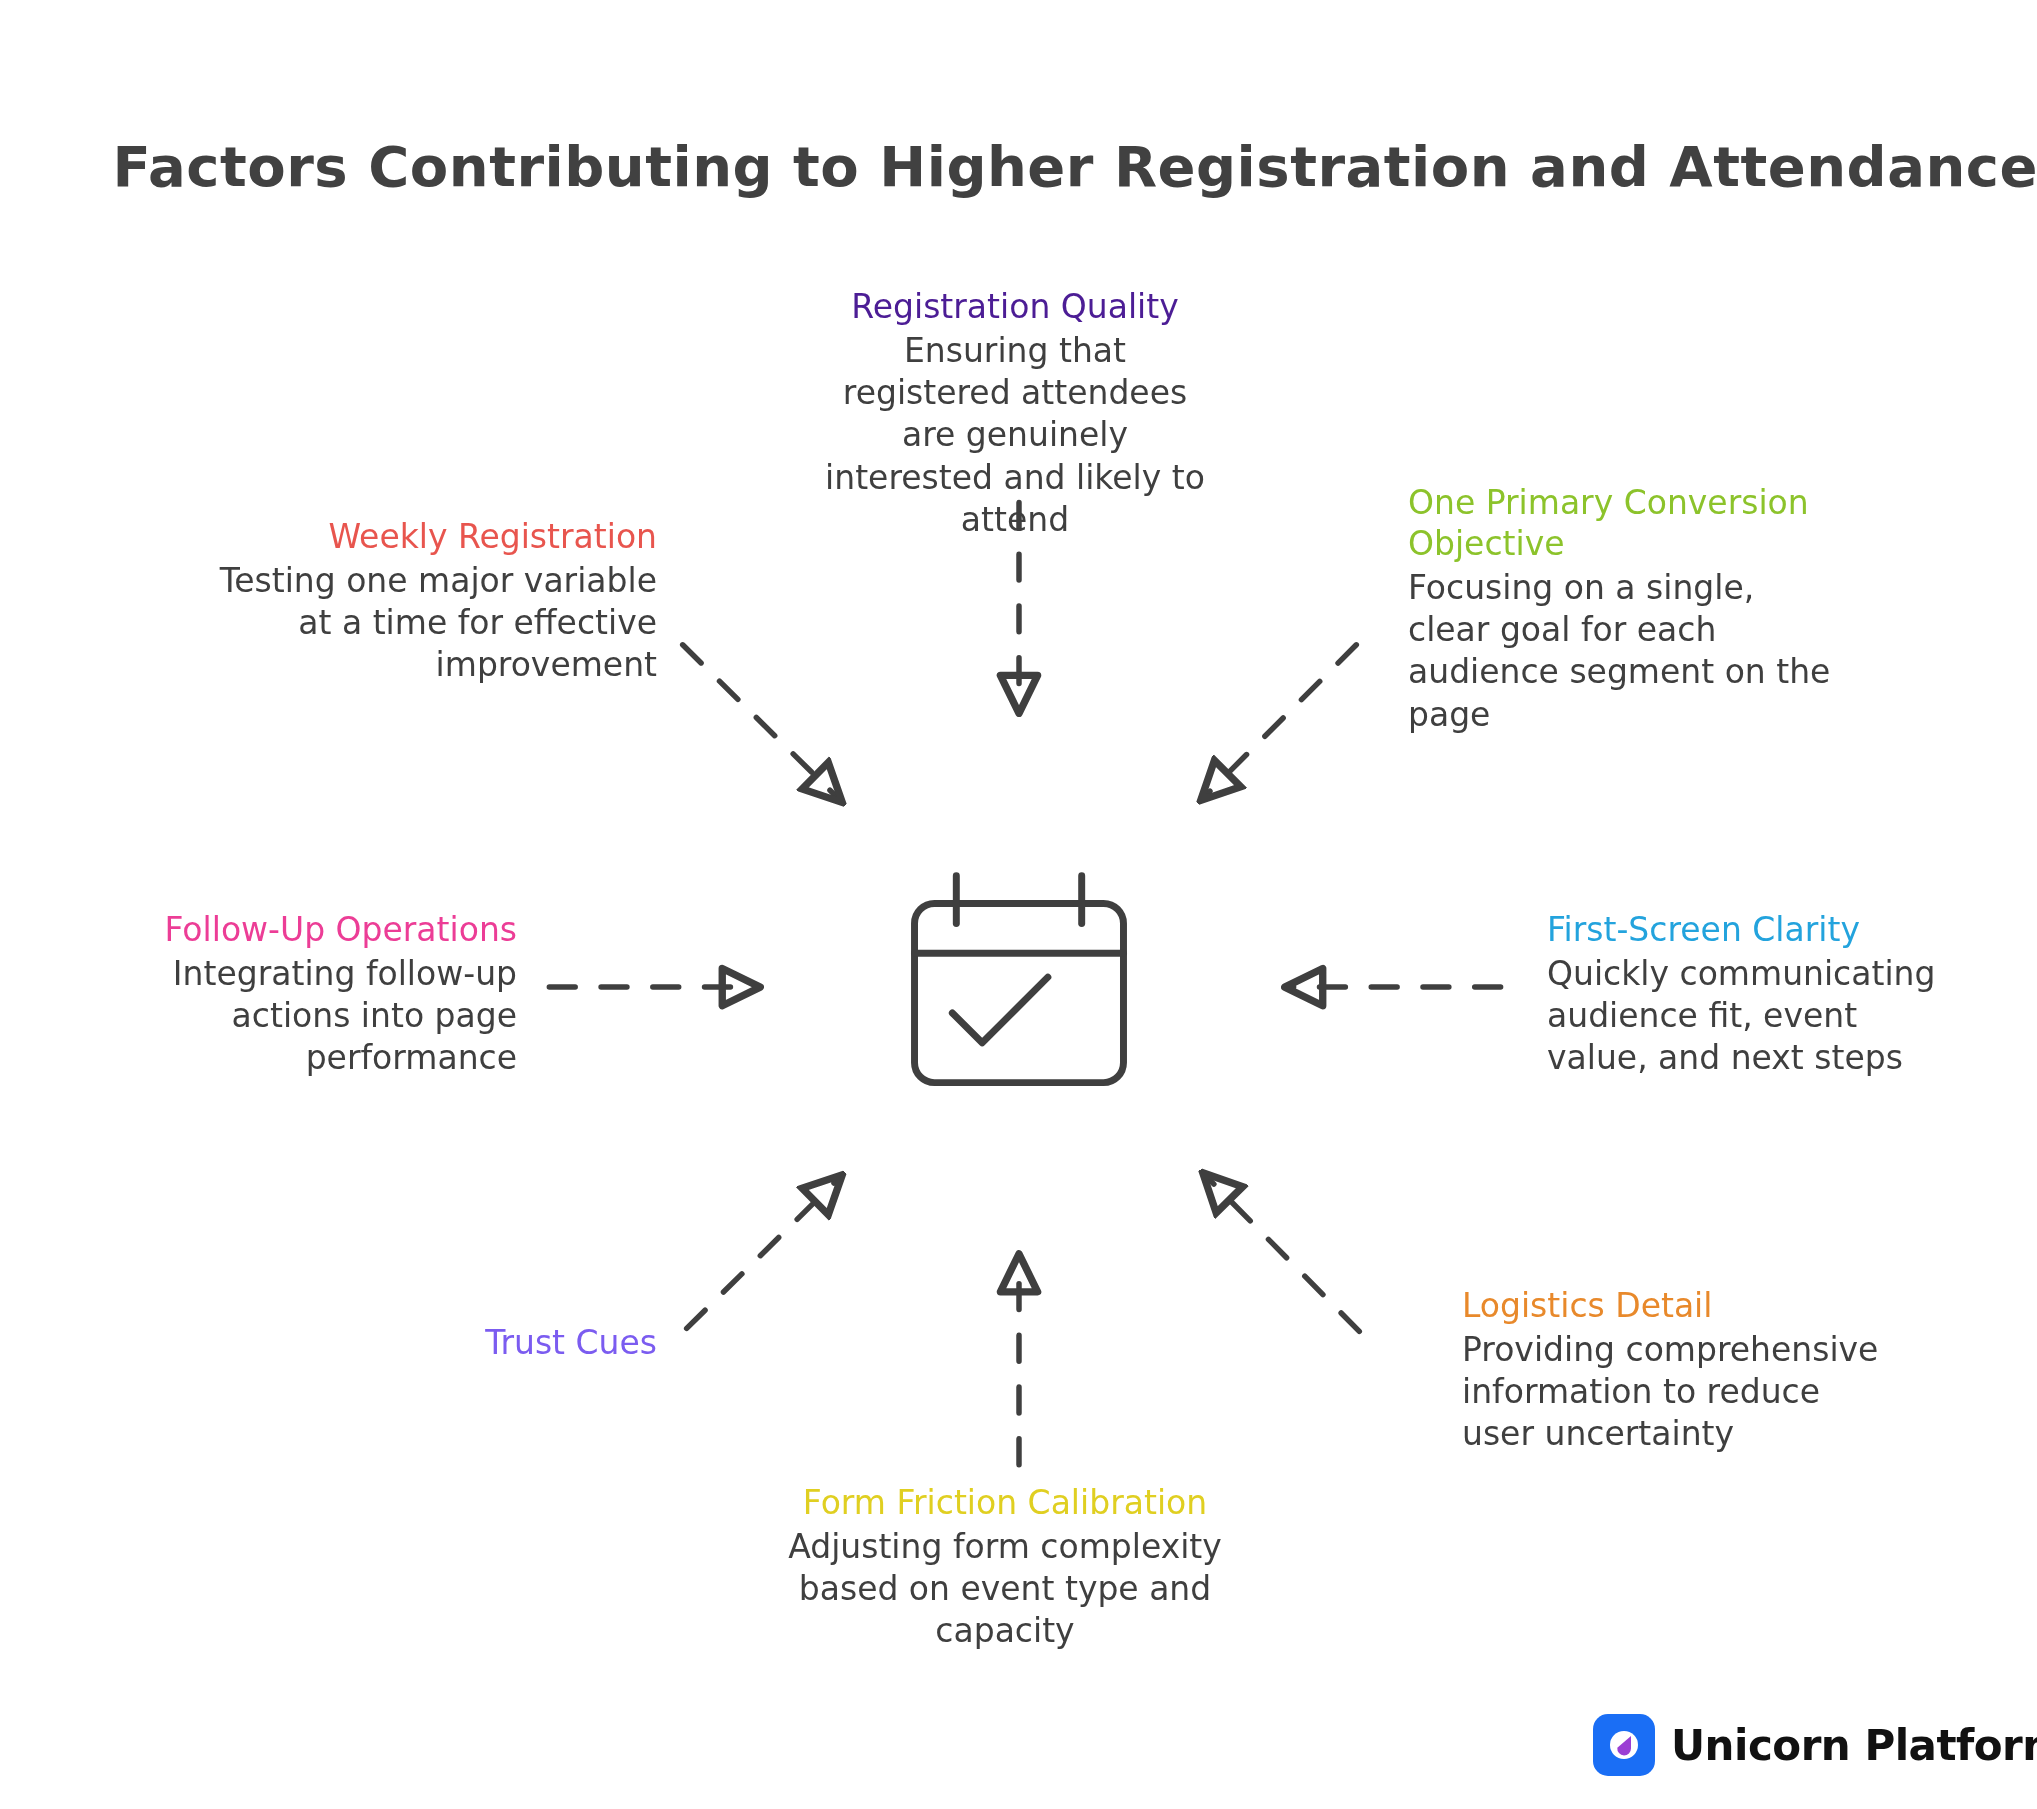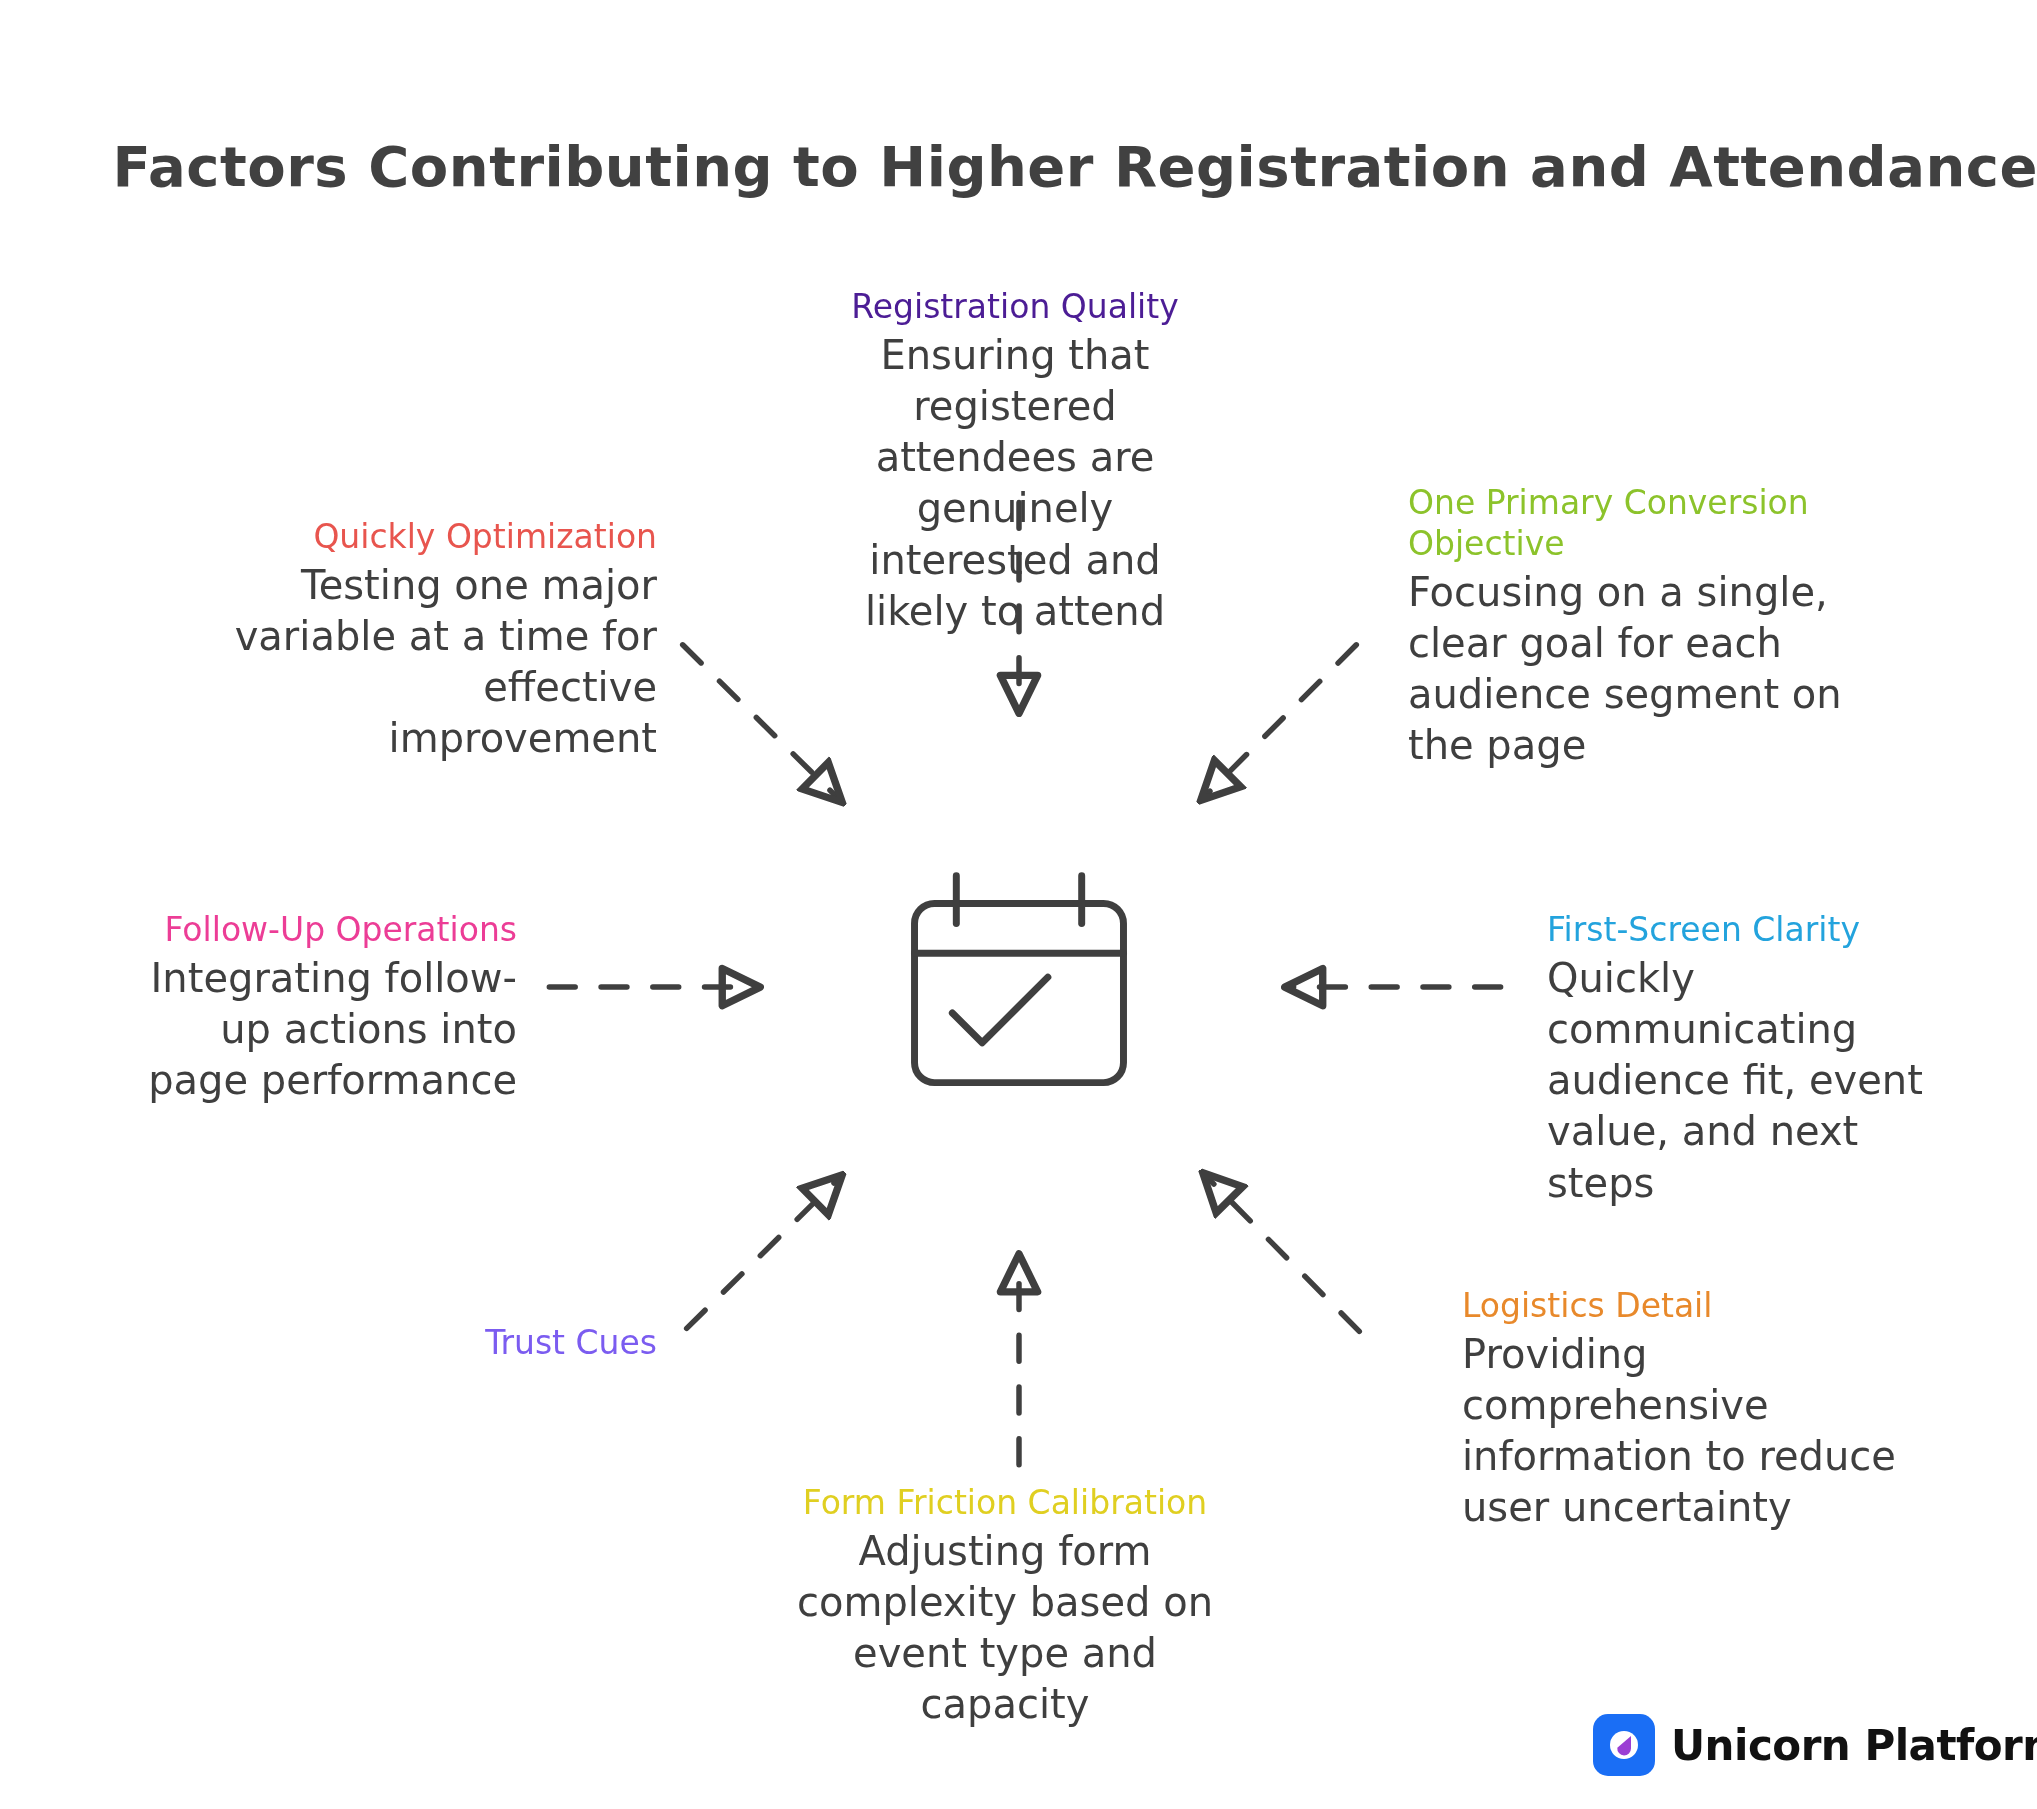--- a/index.html
+++ b/index.html
@@ -44,21 +44,21 @@
   }
   .node-title {
     font-family: "DejaVu Sans", sans-serif;
     font-size: 33px;
     font-weight: normal;
     line-height: 1.24;
     margin: 0 0 2px 0;
   }
   .node-desc {
     font-family: "DejaVu Sans", sans-serif;
-    font-size: 40px;
+    font-size: 33px;
     line-height: 1.28;
     color: #3f3f3f;
     margin: 0;
   }
   .ta-left   { text-align: left; }
   .ta-right  { text-align: right; }
   .ta-center { text-align: center; }
 
   
   #node-registration-quality { left: 816px; top: 287px; width: 398px; }
@@ -153,21 +153,21 @@
 </svg>
 
 <div class="page-title">Factors Contributing to Higher Registration and Attendance</div>
 
 <div class="node ta-center" id="node-registration-quality">
   <div class="node-title" style="color:#4c1d95">Registration Quality</div>
   <div class="node-desc">Ensuring that registered attendees are genuinely interested and likely to attend</div>
 </div>
 
 <div class="node ta-right" id="node-weekly-optimization">
-  <div class="node-title" style="color:#E8554E">Quickly Optimization</div>
+  <div class="node-title" style="color:#E8554E">Weekly Registration</div>
   <div class="node-desc">Testing one major variable at a time for effective improvement</div>
 </div>
 
 <div class="node ta-left" id="node-one-primary">
   <div class="node-title" style="color:#8CC32B">One Primary Conversion Objective</div>
   <div class="node-desc">Focusing on a single, clear goal for each audience segment on the page</div>
 </div>
 
 <div class="node ta-right" id="node-follow-up">
   <div class="node-title" style="color:#EC3D96">Follow-Up Operations</div>

